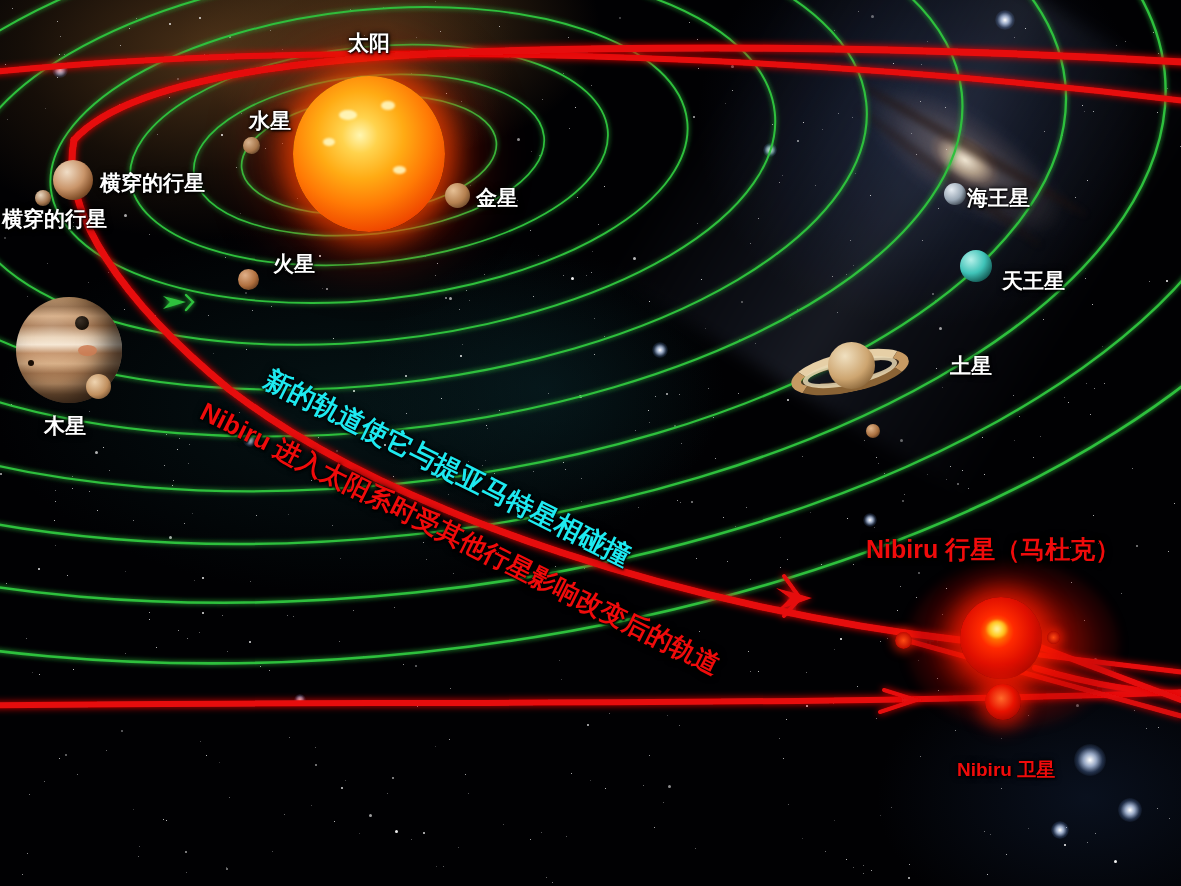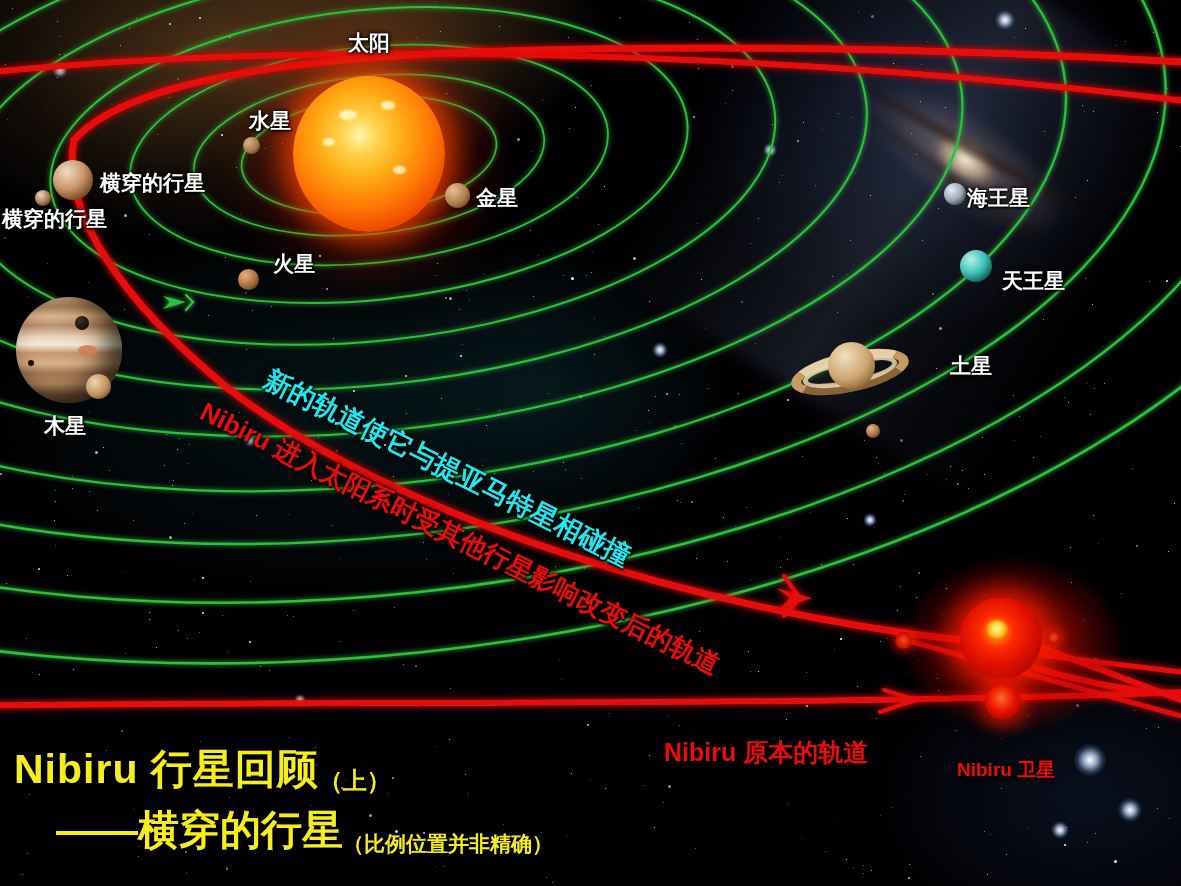--- a/index.html
+++ b/index.html
@@ -801,30 +801,20 @@
   <div class="lbl lbl-white" id="lab-mercury">水星</div>
   <div class="lbl lbl-white" id="lab-venus">金星</div>
   <div class="lbl lbl-white" id="lab-mars">火星</div>
   <div class="lbl lbl-white" id="lab-tiamat">横穿的行星</div>
   <div class="lbl lbl-white" id="lab-tiamat-moon">横穿的行星</div>
   <div class="lbl lbl-white" id="lab-jupiter">木星</div>
   <div class="lbl lbl-white" id="lab-saturn">土星</div>
   <div class="lbl lbl-white" id="lab-uranus">天王星</div>
   <div class="lbl lbl-white" id="lab-neptune">海王星</div>
 
+  <div class="lbl lbl-red" id="lab-nibiru-planet">Nibiru 行星（马杜克）</div>
   <div class="lbl lbl-red" id="lab-nibiru-moon">Nibiru 卫星</div>
-  <div class="lbl lbl-red" id="lab-orig-orbit">Nibiru 原本的轨道</div>
 
   <div class="lbl lbl-cyan" id="lab-collide">新的轨道使它与提亚马特星相碰撞</div>
   <div class="lbl lbl-red" id="lab-newpath">Nibiru 进入太阳系时受其他行星影响改变后的轨道</div>
 
-  <div class="title-block">
-    <div class="title-row">
-      <span class="lbl-yellow" id="title-line1">Nibiru 行星回顾</span>
-      <span class="lbl-yellow" id="title-sub1">（上）</span>
-    </div>
-    <div class="title-row">
-      <span class="lbl-yellow" id="title-line2">——横穿的行星</span>
-      <span class="lbl-yellow" id="title-sub2">（比例位置并非精确）</span>
-    </div>
-  </div>
 
 </div>
 
 </body></html>

